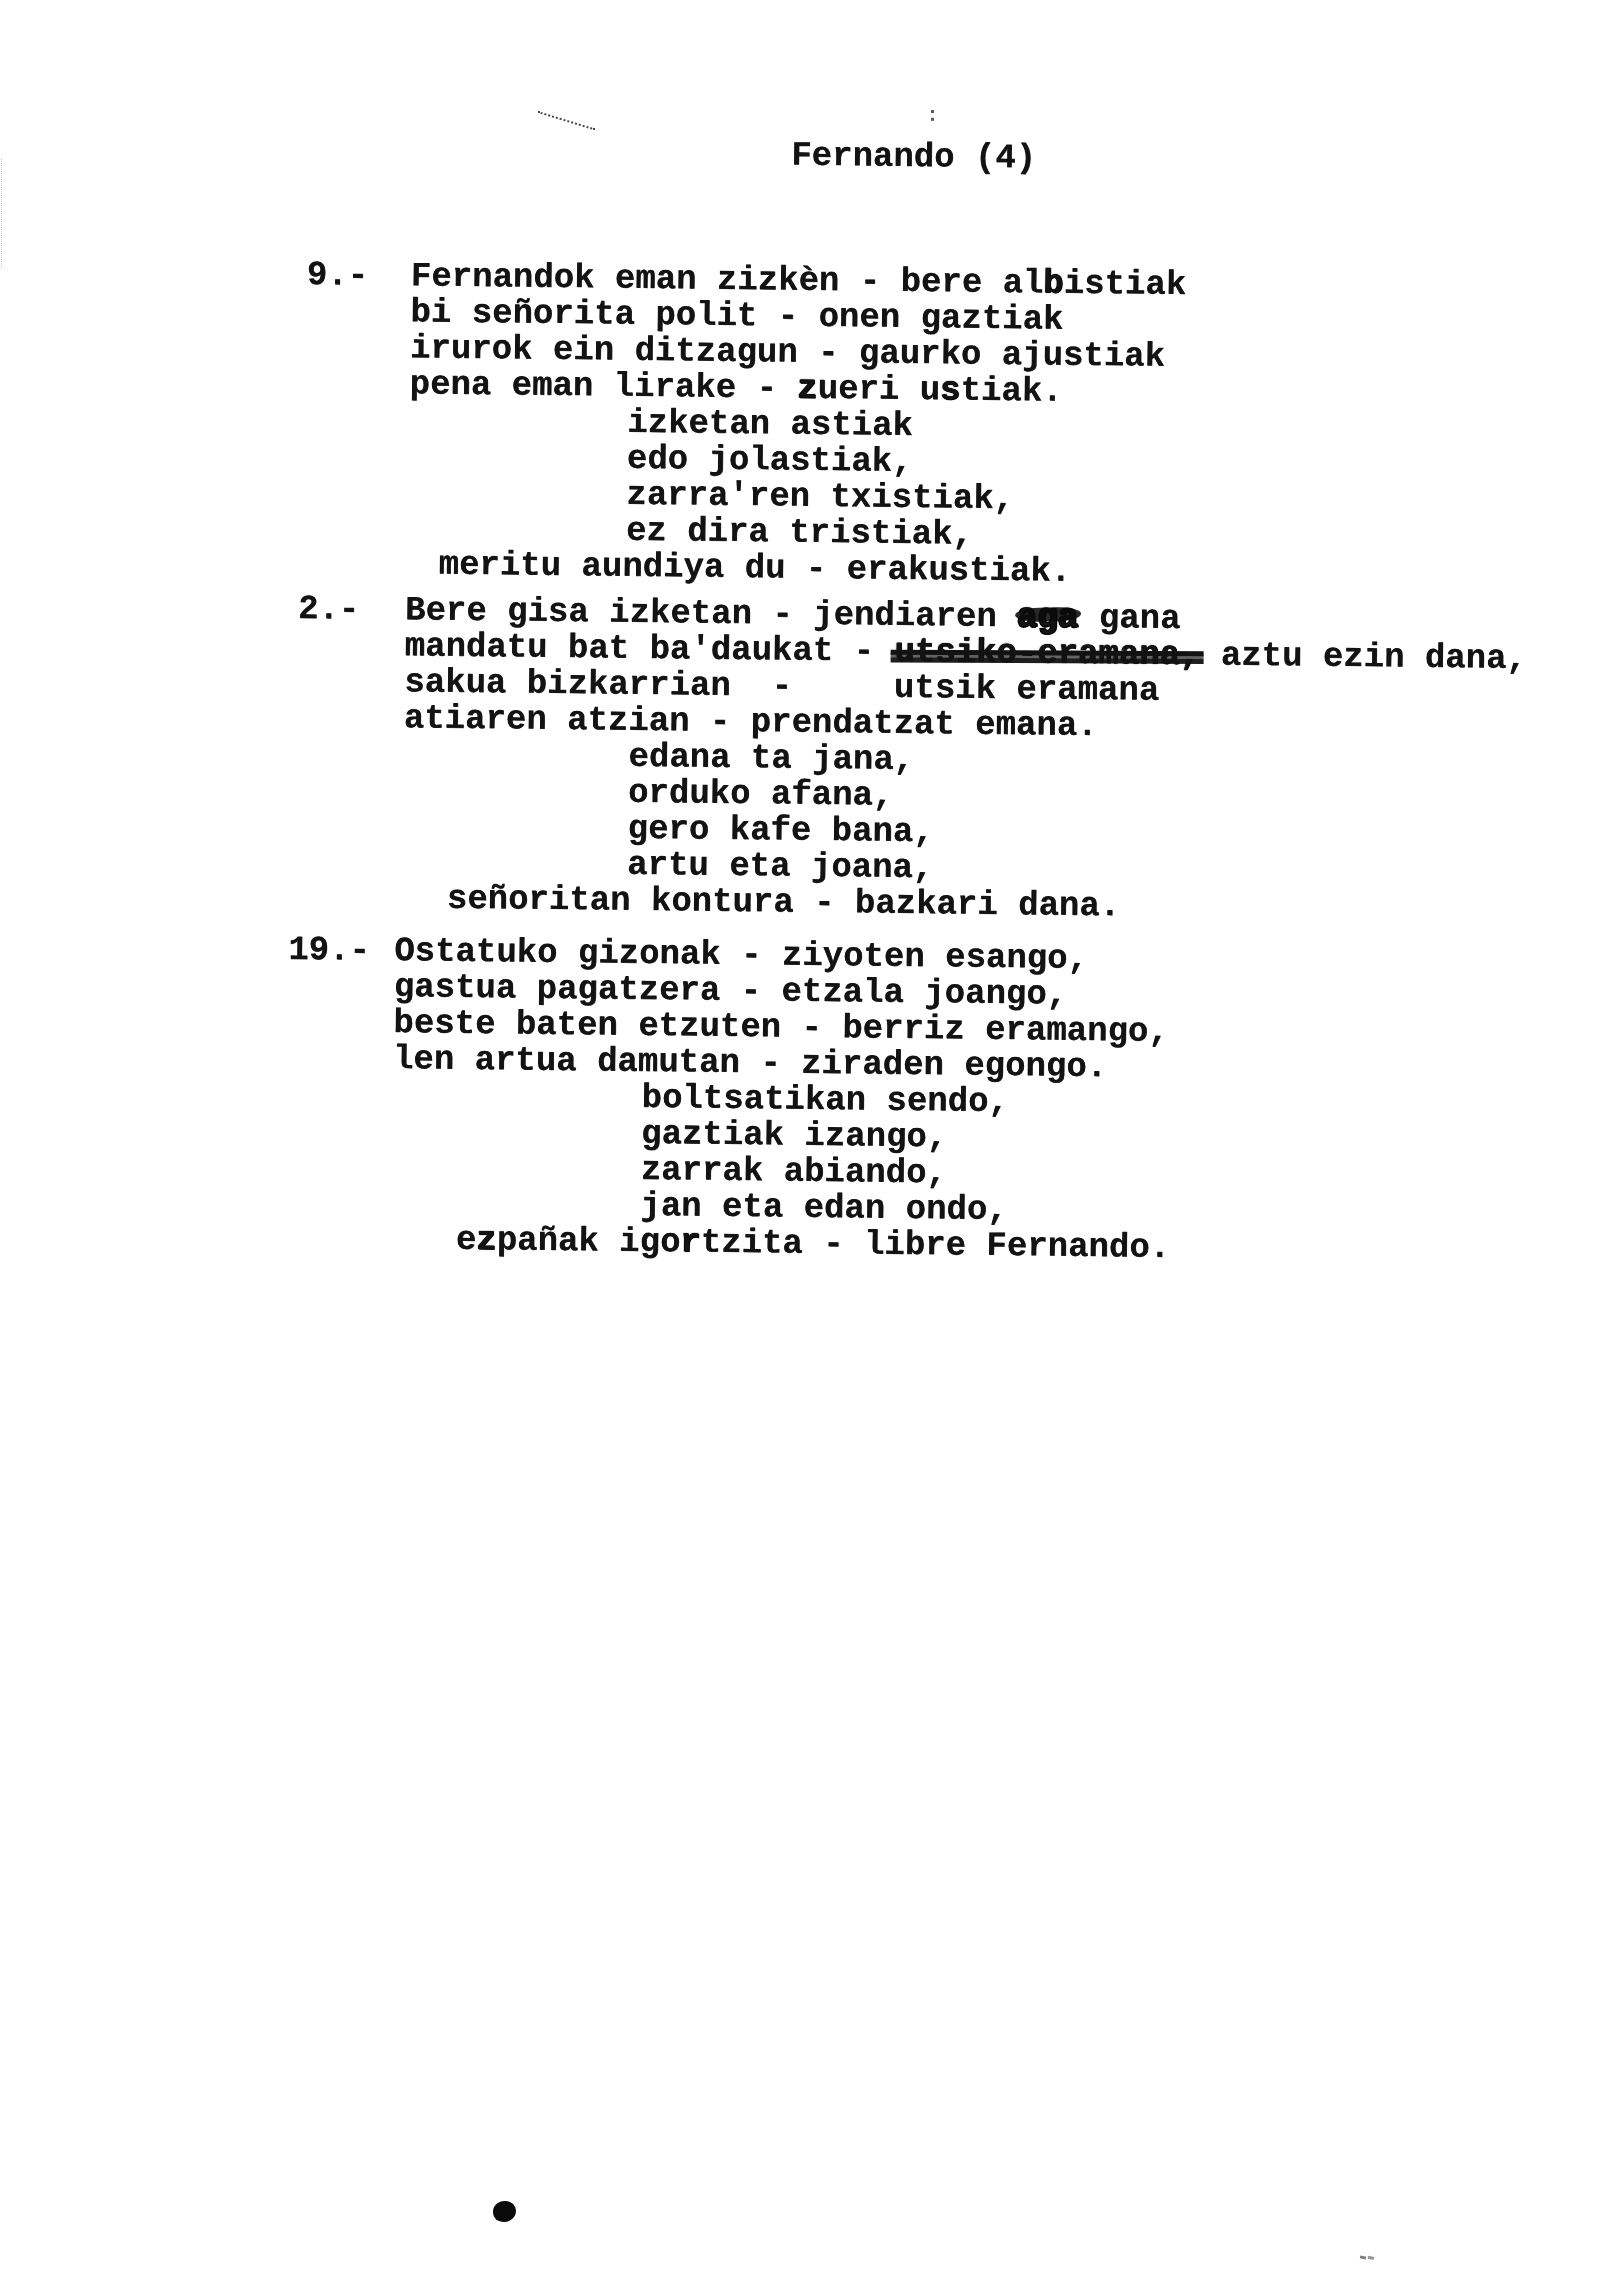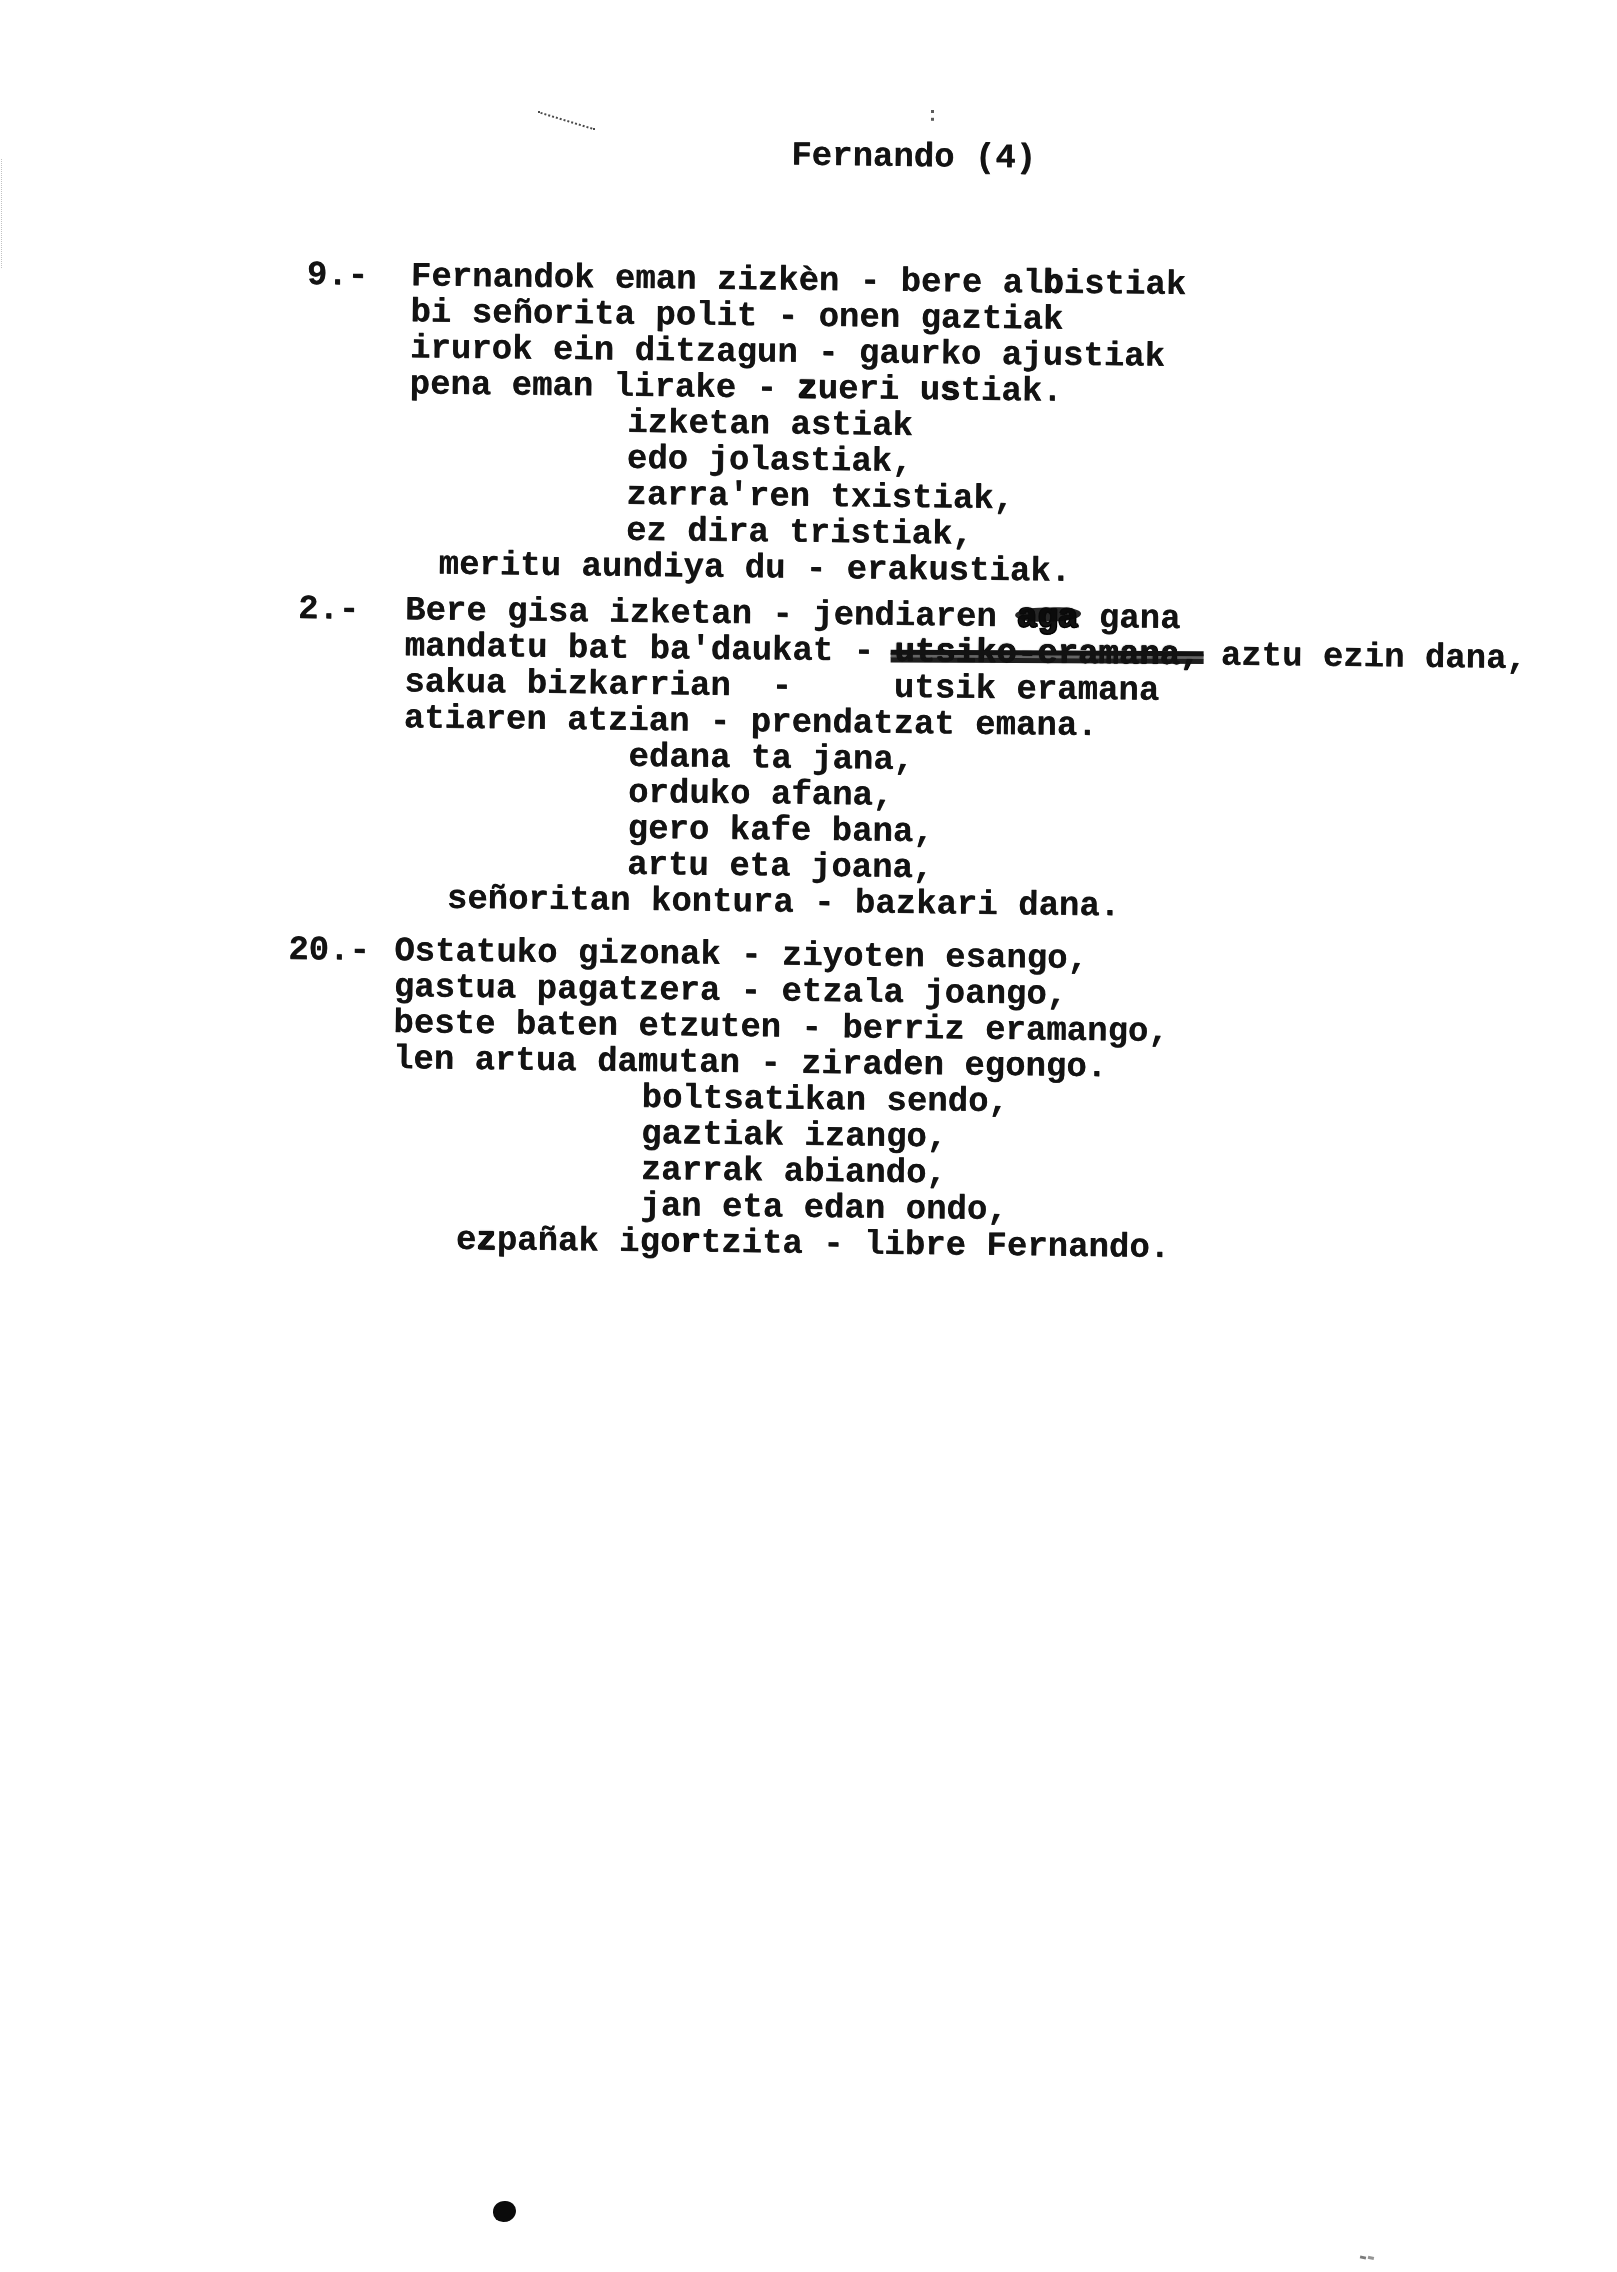--- a/index.html
+++ b/index.html
@@ -111,21 +111,21 @@
           <div class="poem-line" style="margin-left: 107px;"><span class="seg">mandatu bat ba'daukat - </span><span class="seg struck">utsiko-eramana,</span><span class="seg"> aztu ezin dana,</span></div>
           <div class="poem-line" style="margin-left: 107px;"><span class="seg">sakua bizkarrian  -     utsik eramana</span></div>
           <div class="poem-line" style="margin-left: 107px;"><span class="seg">atiaren atzian - prendatzat emana.</span></div>
           <div class="poem-line" style="margin-left: 332px;"><span class="seg">edana ta jana,</span></div>
           <div class="poem-line" style="margin-left: 332px;"><span class="seg">orduko afana,</span></div>
           <div class="poem-line" style="margin-left: 332px;"><span class="seg">gero kafe bana,</span></div>
           <div class="poem-line" style="margin-left: 332px;"><span class="seg">artu eta joana,</span></div>
           <div class="poem-line" style="margin-left: 152px;"><span class="seg">señoritan kontura - bazkari dana.</span></div>
         </div>
         <div class="stanza" style="top: 930px; left: 299px;">
-          <span class="stanza-num">20.-</span>
+          <span class="stanza-num">19.-</span>
           <div class="poem-line" style="margin-left: 106px;"><span class="seg">Ostatuko gizonak - ziyoten esango,</span></div>
           <div class="poem-line" style="margin-left: 106px;"><span class="seg">gastua pagatzera - etzala joango,</span></div>
           <div class="poem-line" style="margin-left: 106px;"><span class="seg">beste baten etzuten - berriz eramango,</span></div>
           <div class="poem-line" style="margin-left: 106px;"><span class="seg">len artua damutan - ziraden egongo.</span></div>
           <div class="poem-line" style="margin-left: 355px;"><span class="seg">boltsatikan sendo,</span></div>
           <div class="poem-line" style="margin-left: 355px;"><span class="seg">gaztiak izango,</span></div>
           <div class="poem-line" style="margin-left: 355px;"><span class="seg">zarrak abiando,</span></div>
           <div class="poem-line" style="margin-left: 355px;"><span class="seg">jan eta edan ondo,</span></div>
           <div class="poem-line" style="margin-left: 171px;"><span class="seg">e</span><span class="seg smudge">z</span><span class="seg">pañak igo</span><span class="seg smudge">r</span><span class="seg">tzita - libre Fernando.</span></div>
         </div>

